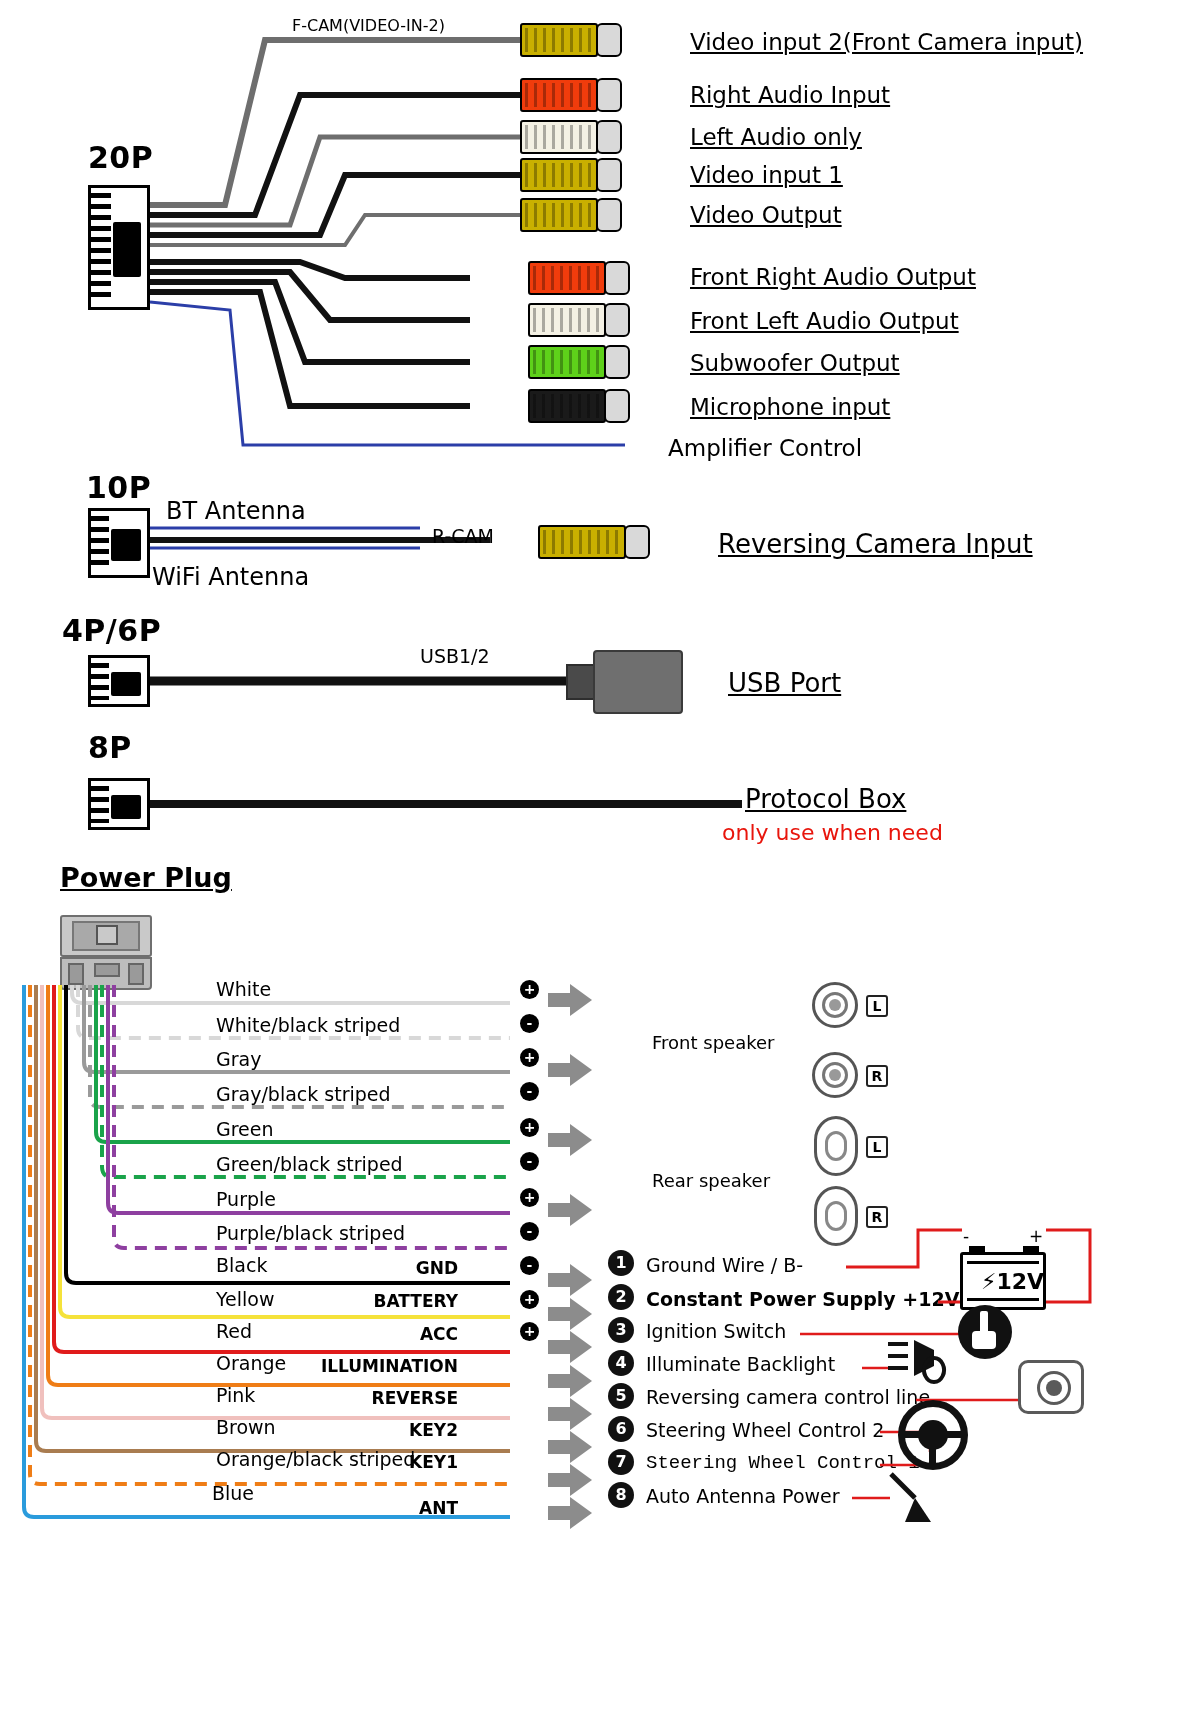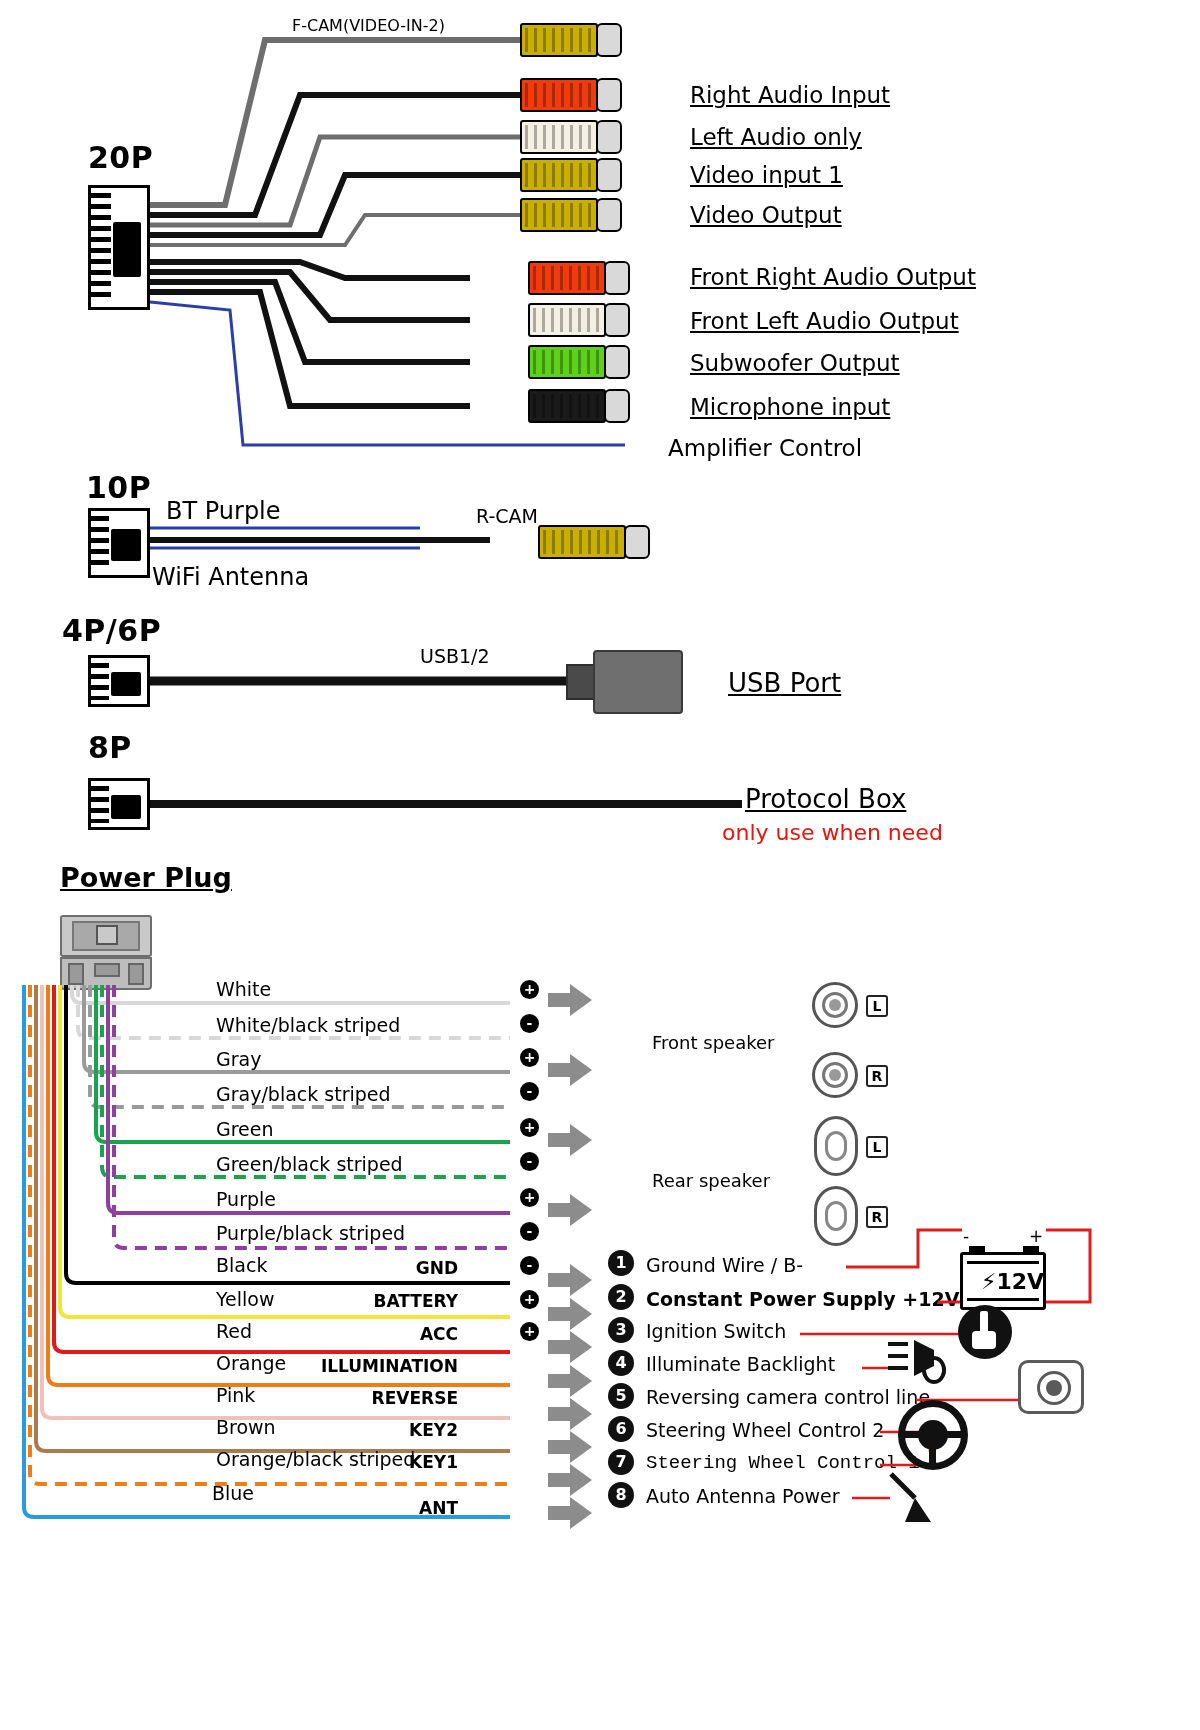--- a/index.html
+++ b/index.html
@@ -121,20 +121,21 @@
   </svg>
 
   <div class="abs small-tag" style="left:292px; top:16px;">F-CAM(VIDEO-IN-2)</div>
 
   <div class="rca" style="left:520px; top:23px; width:105px;">
     <div class="barrel" style="width:78px; background:#c9b000;">
         <div class="stripes"></div>
       </div>
     <div class="ring" style="left:76px;"></div>
   </div>
+  <div class="abs rca-label" style="left:690px; top:29px;">Video input 2(Front Camera input)</div>
 
   <div class="rca" style="left:520px; top:78px; width:105px;">
     <div class="barrel" style="width:78px; background:#f03c0c;">
         <div class="stripes"></div>
       </div>
     <div class="ring" style="left:76px;"></div>
   </div>
   <div class="abs rca-label" style="left:690px; top:82px;text-align:right;">Right Audio Input</div>
 
   <div class="rca" style="left:520px; top:120px; width:105px;">
@@ -207,30 +208,31 @@
     </div>
     <div class="core" style="left:20px; top:18px; width:30px; height:32px;"></div>
   </div>
 
   <svg width="1200" height="120" style="left:0; top:500px;">
     <path d="M150,28 L420,28" fill="none" stroke="#2b3ea8" stroke-width="3"></path>
     <path d="M150,48 L420,48" fill="none" stroke="#2b3ea8" stroke-width="3"></path>
     <path d="M150,40 L490,40" fill="none" stroke="#111" stroke-width="6"></path>
   </svg>
 
-  <div class="abs ant-label" style="left:166px; top:497px;">BT Purple</div>
+  <div class="abs ant-label" style="left:166px; top:497px;">BT Antenna</div>
   <div class="abs ant-label" style="left:152px; top:563px;">WiFi Antenna</div>
-  <div class="abs mid-tag" style="left:432px; top:505px;margin-left:44px;">R-CAM</div>
+  <div class="abs mid-tag" style="left:432px; top:525px;">R-CAM</div>
 
   <div class="rca" style="left:538px; top:525px; width:115px;">
     <div class="barrel" style="width:88px; background:#c9b000;">
         <div class="stripes"></div>
       </div>
     <div class="ring" style="left:86px;"></div>
   </div>
+  <div class="abs big-link" style="left:718px; top:529px;">Reversing Camera Input</div>
 
   <div class="abs plug-label" style="left:62px; top:613px;">4P/6P</div>
 
   <div class="conn" style="left:88px; top:655px; width:62px; height:52px;">
     <div class="teeth">
       <div class="tooth" style="left:0px; top:5px; width:18px; height:5px;"></div>
       <div class="tooth" style="left:0px; top:16px; width:18px; height:5px;"></div>
       <div class="tooth" style="left:0px; top:27px; width:18px; height:5px;"></div>
       <div class="tooth" style="left:0px; top:38px; width:18px; height:4px;"></div>
     </div>

